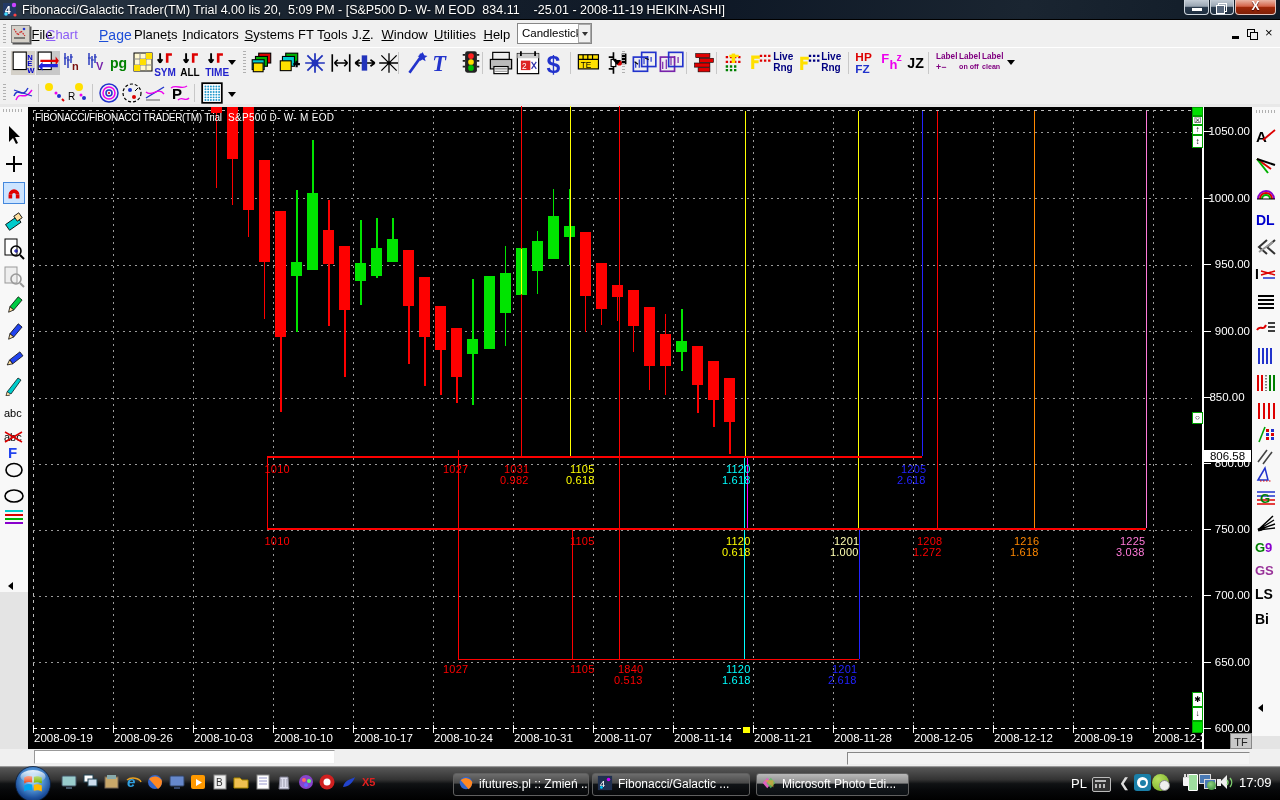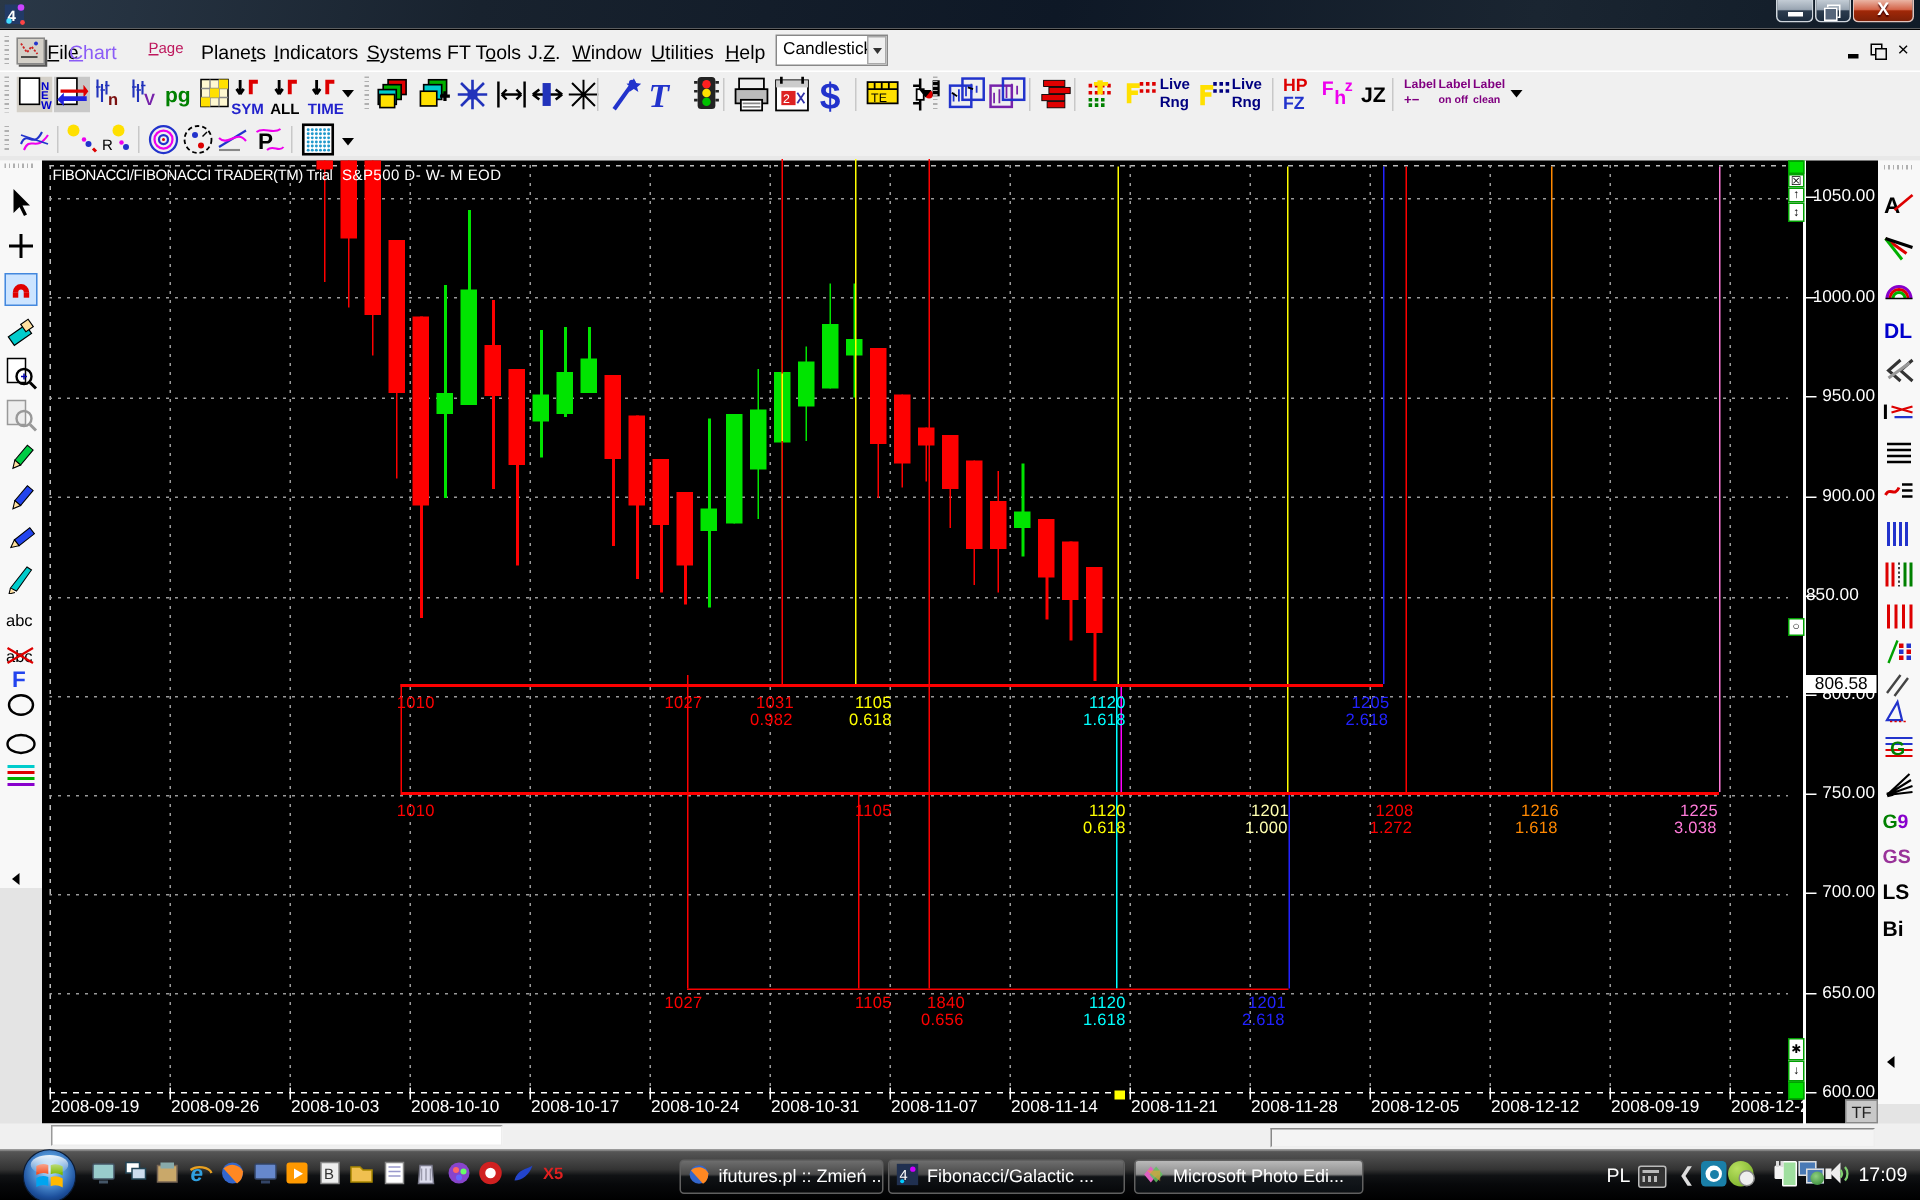--- a/index.html
+++ b/index.html
@@ -6,40 +6,41 @@
 </style></head><body>
 
 <div class="abs" style="left:0;top:0;width:1280px;height:19px;background:linear-gradient(100deg,#2a3847 0%,#18222e 25%,#0e1826 55%,#1a2531 80%,#101b27 100%)">
  <svg style="position:absolute;left:3px;top:2px" width="16" height="16" viewBox="0 0 16 16">
       <rect x="0" y="1" width="13" height="13" fill="#223a66"></rect>
       <text x="2" y="12" font-size="10" fill="#fff" font-weight="bold">4</text>
       <circle cx="11" cy="3" r="2.2" fill="#cc44ff"></circle>
       <circle cx="3" cy="12" r="1.8" fill="#44ddff"></circle>
       <circle cx="12" cy="13" r="1.6" fill="#ff4444"></circle>
     </svg>
+ <span style="position:absolute;left:22px;top:2.5px;color:#fff;font-size:12.5px;text-shadow:0 1px 2px #000;white-space:nowrap">Fibonacci/Galactic Trader(TM) Trial 4.00 lis 20,&nbsp; 5:09 PM - [S&amp;P500 D- W- M EOD&nbsp; 834.11&nbsp;&nbsp;&nbsp; -25.01 - 2008-11-19 HEIKIN-ASHI]</span>
  <div style="position:absolute;left:1184px;top:0;width:25px;height:15px;border:1px solid #cfd6dd;border-top:none;border-radius:0 0 4px 4px;background:linear-gradient(180deg,#c3ccd5 0%,#99a5b2 45%,#2c3c4e 52%,#1d2d3f 100%);box-sizing:border-box">
       <div style="position:absolute;left:7px;top:8px;width:10px;height:3px;background:#fff"></div>
     </div>
  <div style="position:absolute;left:1210px;top:0;width:24px;height:15px;border:1px solid #cfd6dd;border-top:none;border-radius:0 0 4px 4px;background:linear-gradient(180deg,#c3ccd5 0%,#99a5b2 45%,#2c3c4e 52%,#1d2d3f 100%);box-sizing:border-box">
       <div style="position:absolute;left:7px;top:3px;width:7px;height:7px;border:1.5px solid #fff;background:transparent"></div>
       <div style="position:absolute;left:5px;top:5px;width:7px;height:7px;border:1.5px solid #fff;background:#55657a"></div>
     </div>
  <div style="position:absolute;left:1235px;top:0;width:41px;height:15px;border:1px solid #e3c4bd;border-top:none;border-radius:0 0 4px 4px;background:linear-gradient(180deg,#eab5a4 0%,#d4654a 45%,#a02808 52%,#7e2007 100%);box-sizing:border-box;color:#fff;font-size:12px;font-weight:bold;text-align:center;line-height:13px;text-shadow:0 1px 1px #400">X</div>
 </div>
 
 <div class="abs" style="left:0;top:19px;width:1280px;height:28px;background:#f0f0f0;border-top:1px solid #000;box-sizing:border-box"></div>
 <div class="abs" style="left:3px;top:24px;width:3px;height:20px;background-image:repeating-linear-gradient(180deg,#b0b0b0 0 1px,transparent 1px 3px)"></div>
 <div class="abs" style="left:11px;top:25px;width:17px;height:16px;background:#d4d0c8;border:1px solid #888;box-shadow:1.5px 1.5px 0 #555"><svg width="16" height="15" viewBox="0 0 16 15">
       <path d="M2 3 L6 9 L9 5 L13 10" stroke="#cc2222" stroke-width="1.2" fill="none" stroke-dasharray="1.5 1"></path>
       <circle cx="12" cy="3" r="1.3" fill="#2233cc"></circle>
       <path d="M2 12 h11" stroke="#222"></path>
     </svg></div>
 <span style="position:absolute;left:31.5px;top:27px;font-size:13px;color:#000"><u>F</u>ile</span>
 <span style="position:absolute;left:46px;top:27px;font-size:13px;color:#8b5cf6"><u>C</u>hart</span>
-<span style="position:absolute;left:99px;top:27px;font-size:10px;color:#be185d"><u>P</u>age</span>
+<span style="position:absolute;left:99px;top:27px;font-size:14px;color:#1d4ed8"><u>P</u>age</span>
 <span style="position:absolute;left:134px;top:27px;font-size:13px;color:#000">Plane<u>t</u>s</span>
 <span style="position:absolute;left:182.5px;top:27px;font-size:13px;color:#000"><u>I</u>ndicators</span>
 <span style="position:absolute;left:244.5px;top:27px;font-size:13px;color:#000"><u>S</u>ystems</span>
 <span style="position:absolute;left:298px;top:27px;font-size:13px;color:#000">FT T<u>o</u>ols</span>
 <span style="position:absolute;left:352px;top:27px;font-size:13px;color:#000">J.<u>Z</u>.</span>
 <span style="position:absolute;left:381.5px;top:27px;font-size:13px;color:#000"><u>W</u>indow</span>
 <span style="position:absolute;left:434px;top:27px;font-size:13px;color:#000"><u>U</u>tilities</span>
 <span style="position:absolute;left:483.5px;top:27px;font-size:13px;color:#000"><u>H</u>elp</span>
 <div class="abs" style="left:517px;top:22.5px;width:75px;height:21px;background:#fff;border:1px solid #888;box-sizing:border-box;font-size:11.5px;color:#000;padding:3px 0 0 4px;white-space:nowrap">Candlestick</div>
 <div class="abs" style="left:578px;top:23.5px;width:13px;height:19px;background:#f0f0f0;border:1px solid #aaa;box-sizing:border-box">
@@ -540,21 +541,21 @@
 <span style="position:absolute;left:830px;top:546px;color:#ffffb0;font-size:11px;letter-spacing:0.2px">1.000</span>
 <span style="position:absolute;left:917px;top:535px;color:#fe0000;font-size:11px;letter-spacing:0.2px">1208</span>
 <span style="position:absolute;left:913px;top:546px;color:#fe0000;font-size:11px;letter-spacing:0.2px">1.272</span>
 <span style="position:absolute;left:1014px;top:535px;color:#ff8800;font-size:11px;letter-spacing:0.2px">1216</span>
 <span style="position:absolute;left:1010px;top:546px;color:#ff8800;font-size:11px;letter-spacing:0.2px">1.618</span>
 <span style="position:absolute;left:1120px;top:535px;color:#ff7ad9;font-size:11px;letter-spacing:0.2px">1225</span>
 <span style="position:absolute;left:1116px;top:546px;color:#ff7ad9;font-size:11px;letter-spacing:0.2px">3.038</span>
 <span style="position:absolute;left:443px;top:663px;color:#fe0000;font-size:11px;letter-spacing:0.2px">1027</span>
 <span style="position:absolute;left:570px;top:663px;color:#fe0000;font-size:11px;letter-spacing:0.2px">1105</span>
 <span style="position:absolute;left:618px;top:663px;color:#fe0000;font-size:11px;letter-spacing:0.2px">1840</span>
-<span style="position:absolute;left:614px;top:674px;color:#fe0000;font-size:11px;letter-spacing:0.2px">0.656</span>
+<span style="position:absolute;left:614px;top:674px;color:#fe0000;font-size:11px;letter-spacing:0.2px">0.513</span>
 <span style="position:absolute;left:726px;top:663px;color:#00ffff;font-size:11px;letter-spacing:0.2px">1120</span>
 <span style="position:absolute;left:722px;top:674px;color:#00ffff;font-size:11px;letter-spacing:0.2px">1.618</span>
 <span style="position:absolute;left:832px;top:663px;color:#2222ff;font-size:11px;letter-spacing:0.2px">1201</span>
 <span style="position:absolute;left:828px;top:674px;color:#2222ff;font-size:11px;letter-spacing:0.2px">2.618</span>
 <div class="abs" style="left:0;top:0;width:1202px;height:800px;overflow:hidden;pointer-events:none">
     <div style="position:absolute;left:32.5px;top:724.5px;width:1px;height:8px;background:#fff"></div>
     <div style="position:absolute;left:34.0px;top:731.5px;color:#fff;font-size:11.5px;white-space:nowrap">2008-09-19</div>
     <div style="position:absolute;left:112.5px;top:724.5px;width:1px;height:8px;background:#fff"></div>
     <div style="position:absolute;left:114.0px;top:731.5px;color:#fff;font-size:11.5px;white-space:nowrap">2008-09-26</div>
     <div style="position:absolute;left:192.5px;top:724.5px;width:1px;height:8px;background:#fff"></div>
@@ -589,21 +590,21 @@
 <div class="abs" style="left:1202px;top:106.5px;width:2px;height:643px;background:#fff"></div>
 <div style="position:absolute;left:1204px;top:131.0px;width:7px;height:1px;background:#fff"></div>
 <div style="position:absolute;left:1204px;top:125.0px;width:46px;text-align:right;color:#fff;font-size:11.5px">1050.00</div>
 <div style="position:absolute;left:1204px;top:197.5px;width:7px;height:1px;background:#fff"></div>
 <div style="position:absolute;left:1204px;top:191.5px;width:46px;text-align:right;color:#fff;font-size:11.5px">1000.00</div>
 <div style="position:absolute;left:1204px;top:264.1px;width:7px;height:1px;background:#fff"></div>
 <div style="position:absolute;left:1204px;top:258.1px;width:46px;text-align:right;color:#fff;font-size:11.5px">950.00</div>
 <div style="position:absolute;left:1204px;top:330.5px;width:7px;height:1px;background:#fff"></div>
 <div style="position:absolute;left:1204px;top:324.5px;width:46px;text-align:right;color:#fff;font-size:11.5px">900.00</div>
 <div style="position:absolute;left:1204px;top:397.1px;width:7px;height:1px;background:#fff"></div>
-<div style="position:absolute;left:1204px;top:391.1px;width:46px;text-align:left;color:#fff;font-size:11.5px">850.00</div>
+<div style="position:absolute;left:1204px;top:391.1px;width:46px;text-align:center;color:#fff;font-size:11.5px">850.00</div>
 <div style="position:absolute;left:1204px;top:463.0px;width:7px;height:1px;background:#fff"></div>
 <div style="position:absolute;left:1204px;top:457.0px;width:46px;text-align:right;color:#fff;font-size:11.5px">800.00</div>
 <div style="position:absolute;left:1204px;top:529.0px;width:7px;height:1px;background:#fff"></div>
 <div style="position:absolute;left:1204px;top:523.0px;width:46px;text-align:right;color:#fff;font-size:11.5px">750.00</div>
 <div style="position:absolute;left:1204px;top:595.0px;width:7px;height:1px;background:#fff"></div>
 <div style="position:absolute;left:1204px;top:589.0px;width:46px;text-align:right;color:#fff;font-size:11.5px">700.00</div>
 <div style="position:absolute;left:1204px;top:661.5px;width:7px;height:1px;background:#fff"></div>
 <div style="position:absolute;left:1204px;top:655.5px;width:46px;text-align:right;color:#fff;font-size:11.5px">650.00</div>
 <div style="position:absolute;left:1204px;top:727.5px;width:7px;height:1px;background:#fff"></div>
 <div style="position:absolute;left:1204px;top:721.5px;width:46px;text-align:right;color:#fff;font-size:11.5px">600.00</div>

